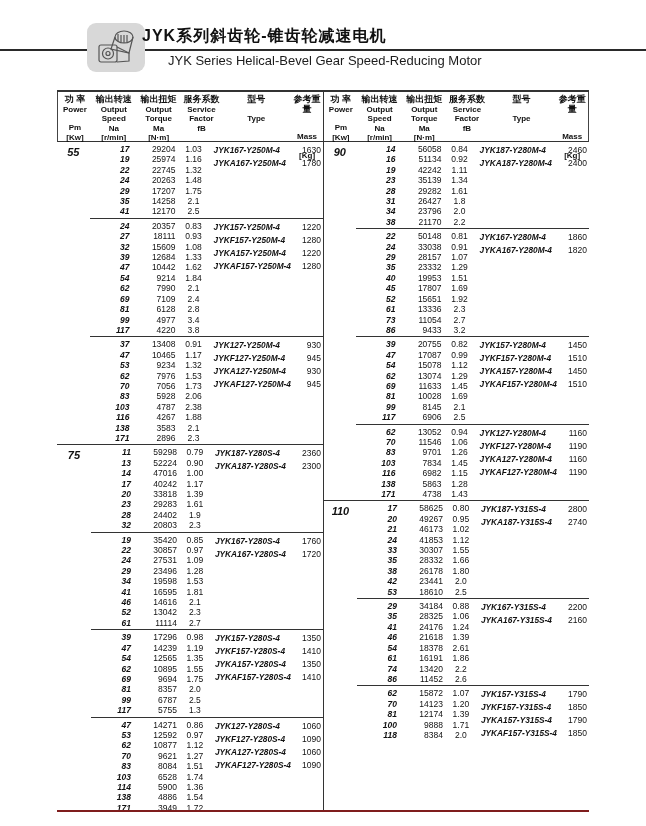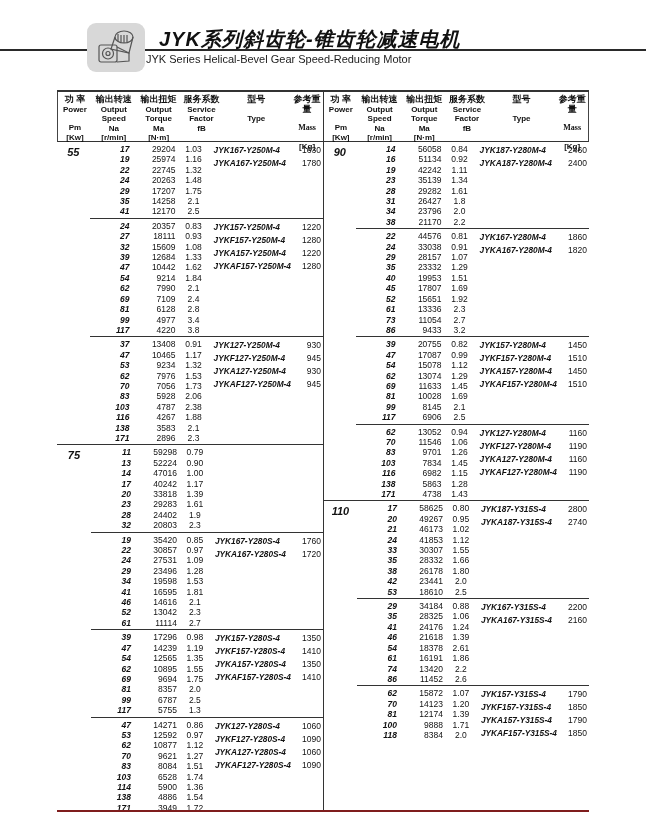--- a/index.html
+++ b/index.html
@@ -5,40 +5,40 @@
   * { margin:0; padding:0; box-sizing:border-box; }
   body { background:#fff; }
   .page { position:relative; width:646px; height:826px; background:#ffffff;
           font-family:"Liberation Sans", sans-serif; color:#111; overflow:hidden; }
 
   .top-rule { position:absolute; left:0; top:49px; width:646px; height:2px; background:#2a2a2a; }
 
   .motor-box { position:absolute; left:87px; top:23px; width:58px; height:49px;
                background:#d8d8d8; border-radius:9px; display:flex; align-items:center; justify-content:center; }
 
-  .title { position:absolute; left:159px; top:26px; font-size:20px; font-weight:700;
-           letter-spacing:1px; white-space:nowrap;font-style:italic; }
-  .subtitle { position:absolute; left:146px; top:53px; font-size:11px; color:#1c1c1c; white-space:nowrap; }
+  .title { position:absolute; left:142px; top:26px; font-size:16px; font-weight:700;
+           letter-spacing:1px; white-space:nowrap; }
+  .subtitle { position:absolute; left:168px; top:53px; font-size:13px; color:#1c1c1c; white-space:nowrap; }
 
   .table-frame { position:absolute; left:57px; top:90px; width:532px; height:722px;
                  border-top:2px solid #333; border-bottom:2px solid #7f1d1d; display:flex; }
   .half { width:266px; overflow:hidden; }
   .half.right { border-left:1px solid #333; }
 
   .thead { height:50px; border-bottom:1px solid #333; display:flex; padding-top:3px; }
   .half.left  .thead { border-left:1px solid #444; }
   .half.right .thead { border-right:1px solid #444; }
   .th { display:flex; flex-direction:column; align-items:center; font-weight:700;
         font-size:8px; line-height:9.6px; text-align:center; }
   .th .zh { font-size:9px; }
   .th.power { width:34px; } .th.speed { width:44px; } .th.torque { width:46px; }
   .th.factor { width:40px; } .th.type { width:70px; } .th.mass { width:32px;justify-content:space-between; }
   .th.power .l2 { margin-top:9px; }
   .th.type  .l1 { margin-top:9px; }
-  .th.mass  .l1 { margin-top:9px;font-family:Liberation Serif, serif; }
+  .th.mass  .l1 { margin-top:18px; }
   .th.mass  .l2 { margin-top:9px; }
 
   .section { display:flex; }
   .section-sep { border-top:1px solid #333; }
   .power-cell { width:34px; font-weight:700; font-style:italic; font-size:11px;
                 padding-top:4px; text-align:center; }
   .content { flex:1; }
   .group { display:flex; align-items:flex-start; padding:2px 0 1px 0; }
   .group-sep { border-top:1px solid #333; }
 
@@ -360,20 +360,30 @@
                   <span class="cell-speed">28</span>
                   <span class="cell-torque">24402</span>
                   <span class="cell-factor">1.9</span>
                 </div>
                 <div class="row">
                   <span class="cell-speed">32</span>
                   <span class="cell-torque">20803</span>
                   <span class="cell-factor">2.3</span>
                 </div>
               </div>
+              <div class="types">
+                <div class="type-row">
+                  <span class="type-name">JYK187-Y280S-4</span>
+                  <span class="type-mass">2360</span>
+                </div>
+                <div class="type-row">
+                  <span class="type-name">JYKA187-Y280S-4</span>
+                  <span class="type-mass">2300</span>
+                </div>
+              </div>
             </div>
             <div class="group-sep"></div>
             <div class="group">
               <div class="rows">
                 <div class="row">
                   <span class="cell-speed">19</span>
                   <span class="cell-torque">35420</span>
                   <span class="cell-factor">0.85</span>
                 </div>
                 <div class="row">
@@ -655,21 +665,21 @@
                   <span class="type-name">JYKA187-Y280M-4</span>
                   <span class="type-mass">2400</span>
                 </div>
               </div>
             </div>
             <div class="group-sep"></div>
             <div class="group">
               <div class="rows">
                 <div class="row">
                   <span class="cell-speed">22</span>
-                  <span class="cell-torque">44576</span>
+                  <span class="cell-torque">50148</span>
                   <span class="cell-factor">0.81</span>
                 </div>
                 <div class="row">
                   <span class="cell-speed">24</span>
                   <span class="cell-torque">33038</span>
                   <span class="cell-factor">0.91</span>
                 </div>
                 <div class="row">
                   <span class="cell-speed">29</span>
                   <span class="cell-torque">28157</span>

